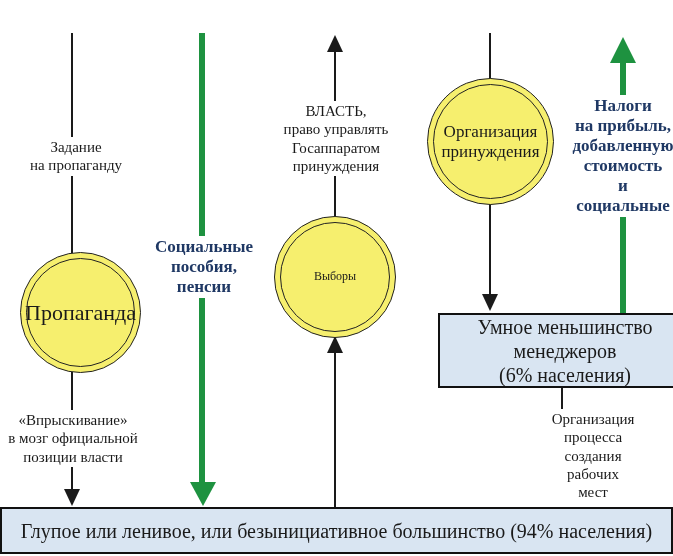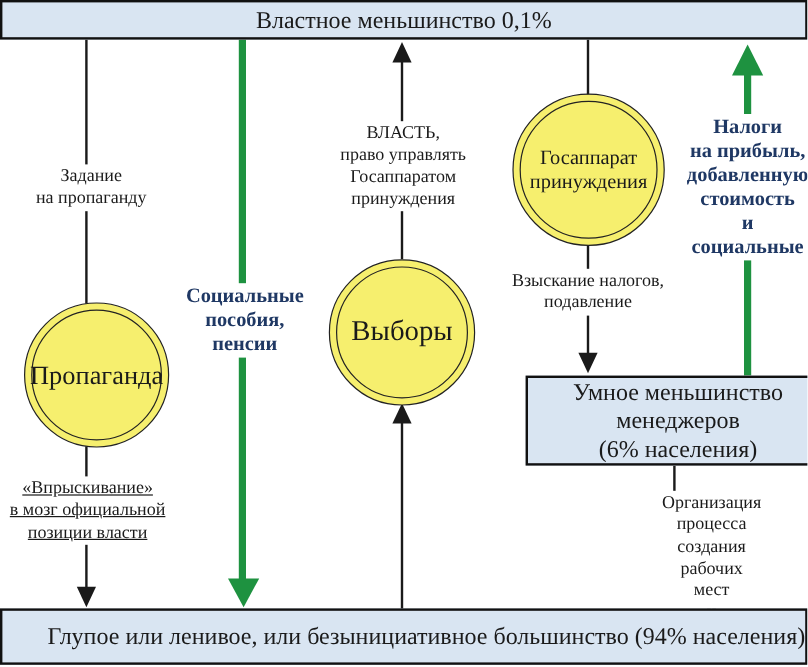--- a/index.html
+++ b/index.html
@@ -21,21 +21,21 @@
     display: flex;
     align-items: center;
     justify-content: center;
     text-align: center;
     z-index: 4;
     font-size: 20px;
     white-space: pre-line;
     line-height: 1.2;
   }
   .top-bar    { left: 0; top: 0;   width: 673px; height: 33px; }
-  .bottom-bar { left: 0; top: 507px; width: 673px; height: 47px; justify-content: flex-end; }
+  .bottom-bar { left: 0; top: 507px; width: 673px; height: 47px; }
   .managers-box { left: 438px; top: 313px; width: 254px; height: 75px; font-size: 20px; }
 
   
   .vline { position: absolute; width: 2px; background: #1a1a1a; z-index: 1; }
   .v-task      { left: 71px;  top: 33px;  height: 220px; }
   .v-injection { left: 71px;  top: 372px; height: 118px; }
   .v-power     { left: 334px; top: 50px;  height: 166px; }
   .v-illusion  { left: 334px; top: 351px; height: 157px; }
   .v-coerce    { left: 489px; top: 33px;  height: 47px;  }
   .v-collect   { left: 489px; top: 204px; height: 92px;  }
@@ -75,40 +75,40 @@
     border: 1.5px solid #222;
     background: var(--circle-yellow, #f6ef6e);
     display: flex;
     align-items: center;
     justify-content: center;
     text-align: center;
     white-space: pre-line;
     line-height: 1.15;
   }
   .c-propaganda { left: 20px;  top: 252px; width: 121px; height: 121px; font-size: 22px; }
-  .c-elections  { left: 274px; top: 216px; width: 122px; height: 122px; font-size: 24px; text-decoration: underline; }
+  .c-elections  { left: 274px; top: 216px; width: 122px; height: 122px; font-size: 12px; text-decoration: underline; }
   .c-coercion   { left: 427px; top: 78px;  width: 127px; height: 127px; font-size: 17px; }
 
   
   .lbl {
     position: absolute;
     transform: translateX(-50%);
     background: #ffffff;
     text-align: center;
     white-space: pre-line;
     font-size: 15px;
     line-height: 1.22;
     padding: 1px 3px;
     z-index: 3;
   }
   .lbl-navy { color: var(--text-navy, #1f3864); font-weight: bold; font-size: 17px; line-height: 1.18; }
   .l-task      { left: 76px;  top: 117px; margin-top: 20px; }
   .l-power     { left: 336px; top: 101px; }
   .l-collect   { left: 490px; top: 224px; }
-  .l-injection { left: 73px;  top: 397px; text-decoration: underline; }
+  .l-injection { left: 73px;  top: 410px; }
   .l-illusion  { left: 335px; top: 392px; }
   .l-org       { left: 593px; top: 409px; }
   .l-social    { left: 204px; top: 216px; margin-top: 20px; }
   .l-taxes     { left: 623px; top: 95px;  }
 </style>
 </head>
 <body>
 
 <div class="canvas">
 
@@ -124,51 +124,46 @@
   <div class="gline g-taxes"></div>
 
   <div class="arr arr-up-black   a-top-power"></div>
   <div class="arr arr-up-black   a-elections"></div>
   <div class="arr arr-down-black a-injection"></div>
   <div class="arr arr-down-black a-collect"></div>
   <div class="arr arr-down-black a-org"></div>
   <div class="arr arr-down-green a-social-down"></div>
   <div class="arr arr-up-green   a-taxes-up"></div>
 
-  <div class="bar top-bar">
-    <span>Властное меньшинство 0,1%</span>
-  </div>
   <div class="bar bottom-bar">
     <span>Глупое или ленивое, или безынициативное большинство (94% населения)</span>
   </div>
   <div class="bar managers-box">
     <span>Умное меньшинство
 менеджеров
 (6% населения)</span>
   </div>
 
   <div class="circle c-propaganda">
     <div class="ring">Пропаганда</div>
   </div>
   <div class="circle c-elections">
     <div class="ring">Выборы</div>
   </div>
   <div class="circle c-coercion">
-    <div class="ring">Госаппарат
+    <div class="ring">Организация
 принуждения</div>
   </div>
 
   <div class="lbl l-task">Задание
 на пропаганду</div>
   <div class="lbl l-power">ВЛАСТЬ,
 право управлять
 Госаппаратом
 принуждения</div>
-  <div class="lbl l-collect">Взыскание налогов,
-подавление</div>
   <div class="lbl l-injection">«Впрыскивание»
 в мозг официальной
 позиции власти</div>
   <div class="lbl l-org">Организация процесса
 создания рабочих мест
 и прибавочной стоимости.</div>
   <div class="lbl lbl-navy l-social">Социальные
 пособия,
 пенсии</div>
   <div class="lbl lbl-navy l-taxes">Налоги

